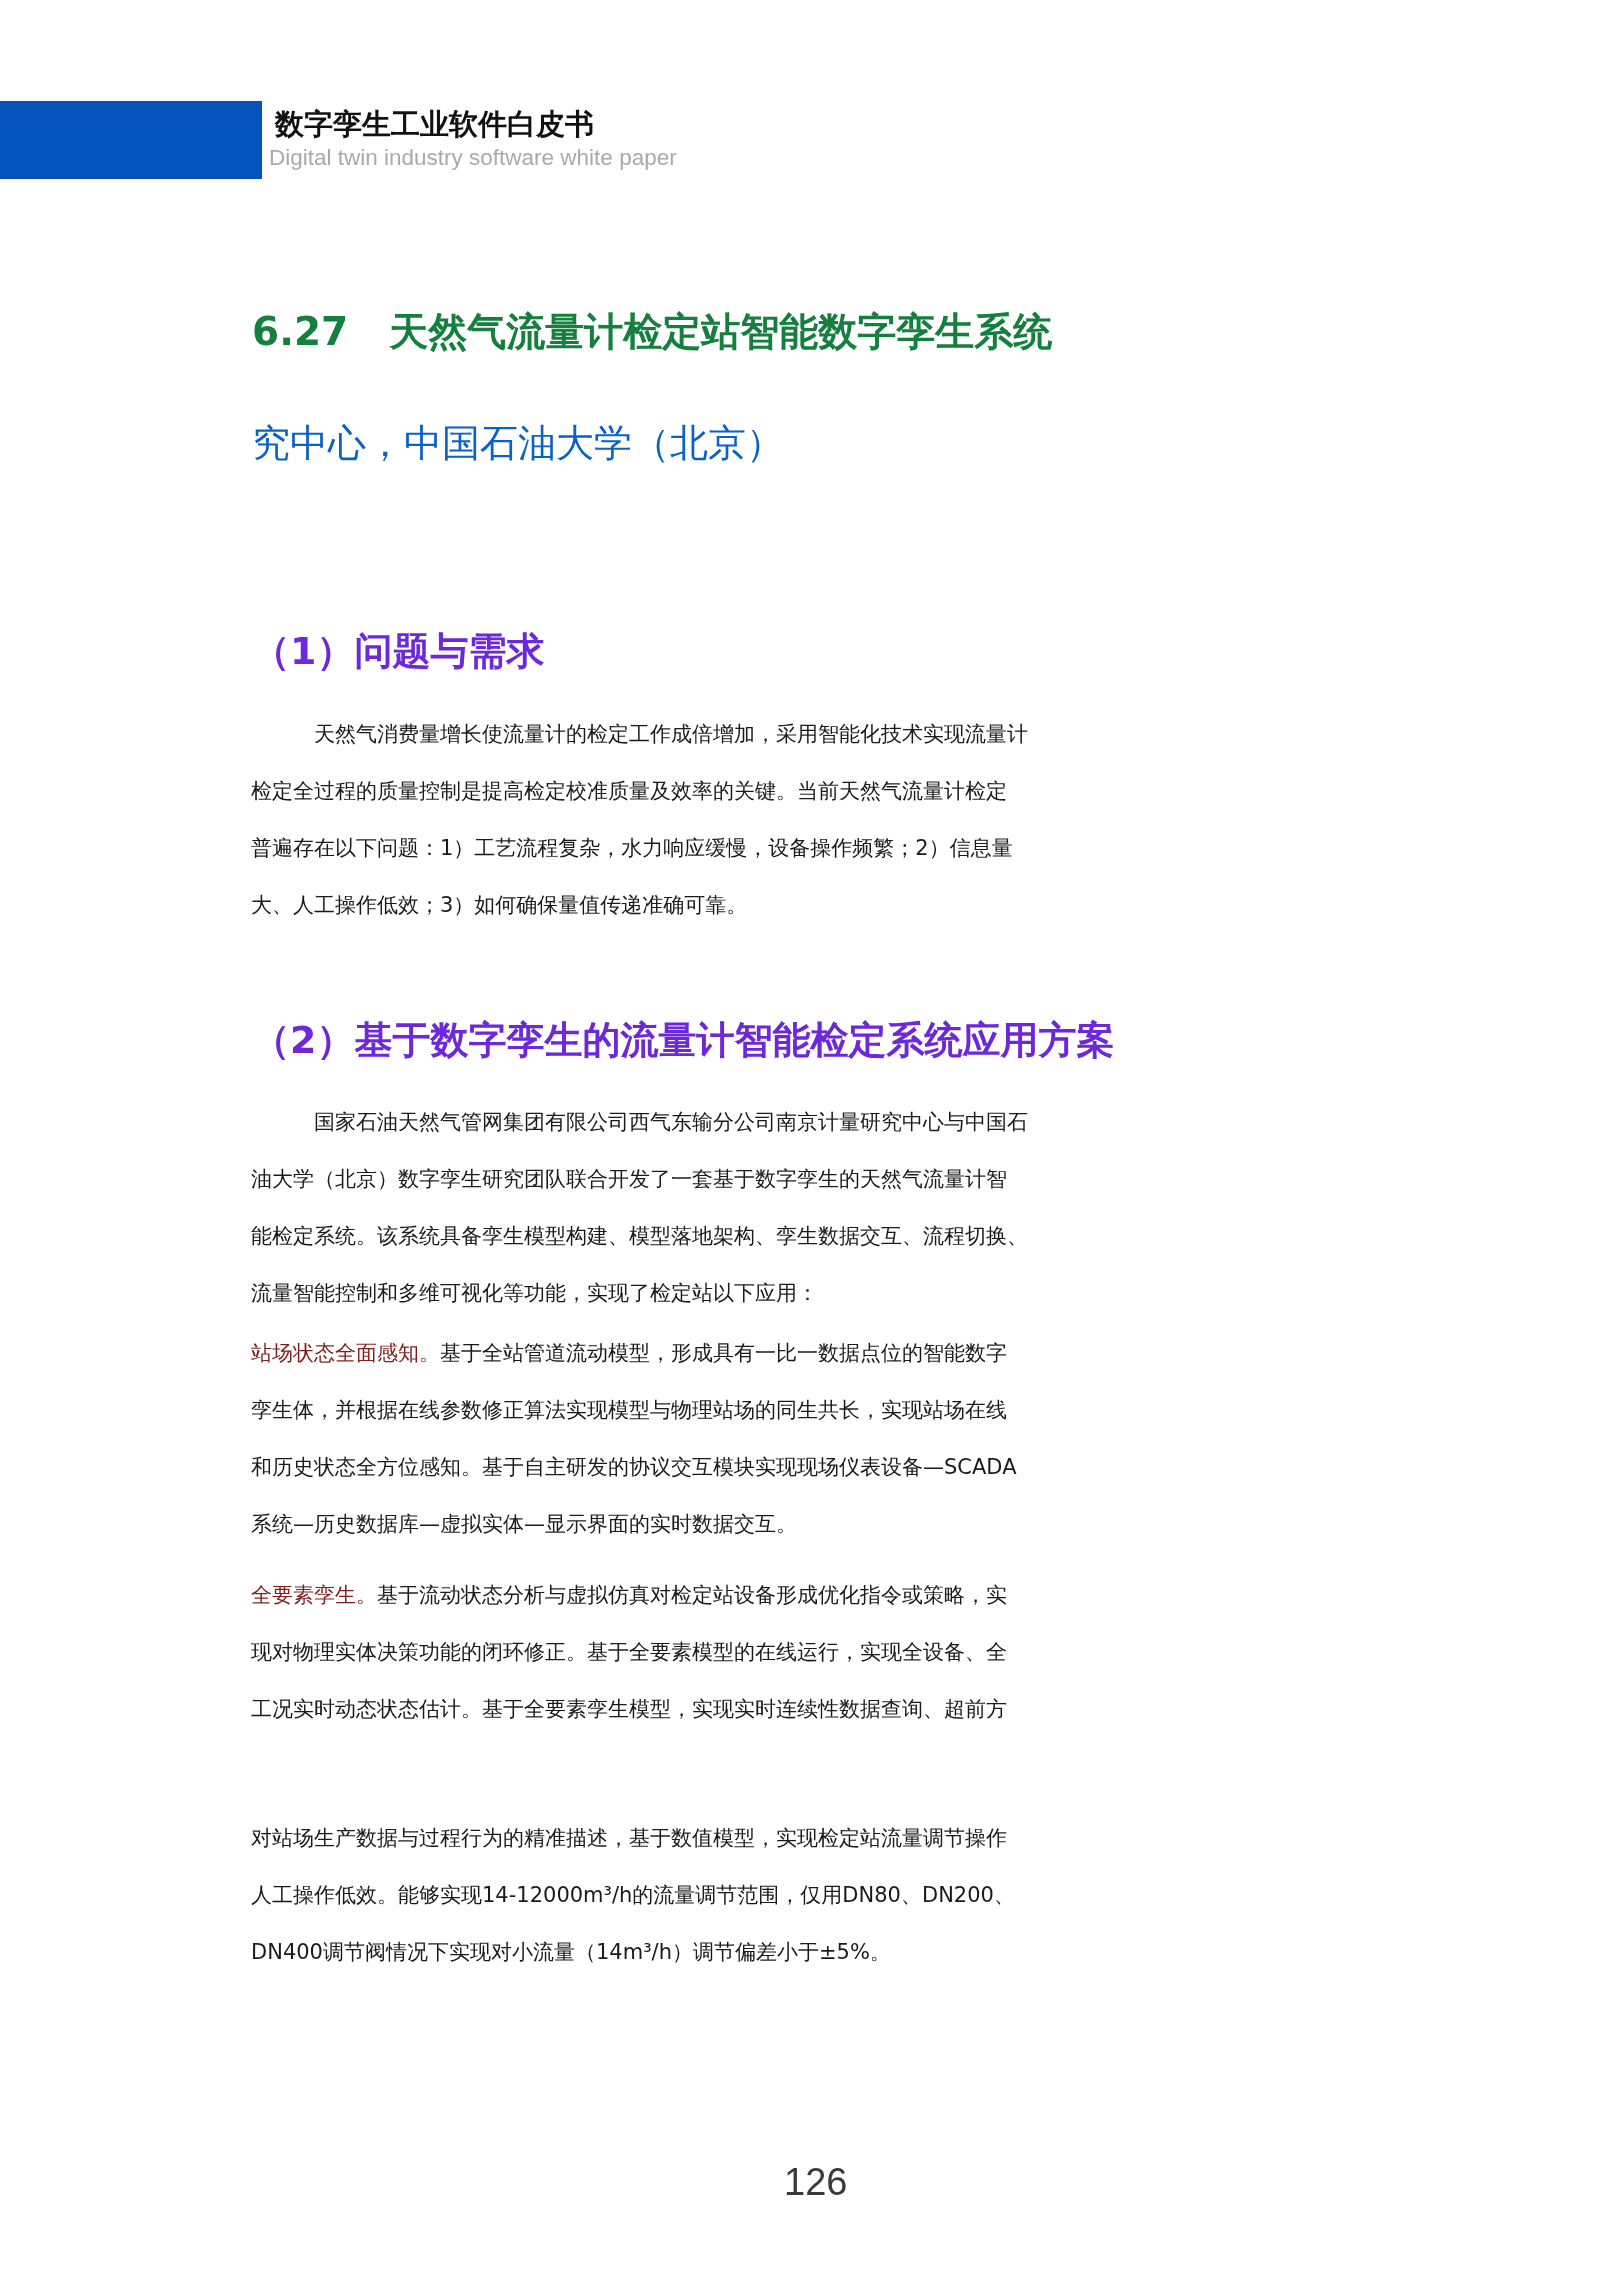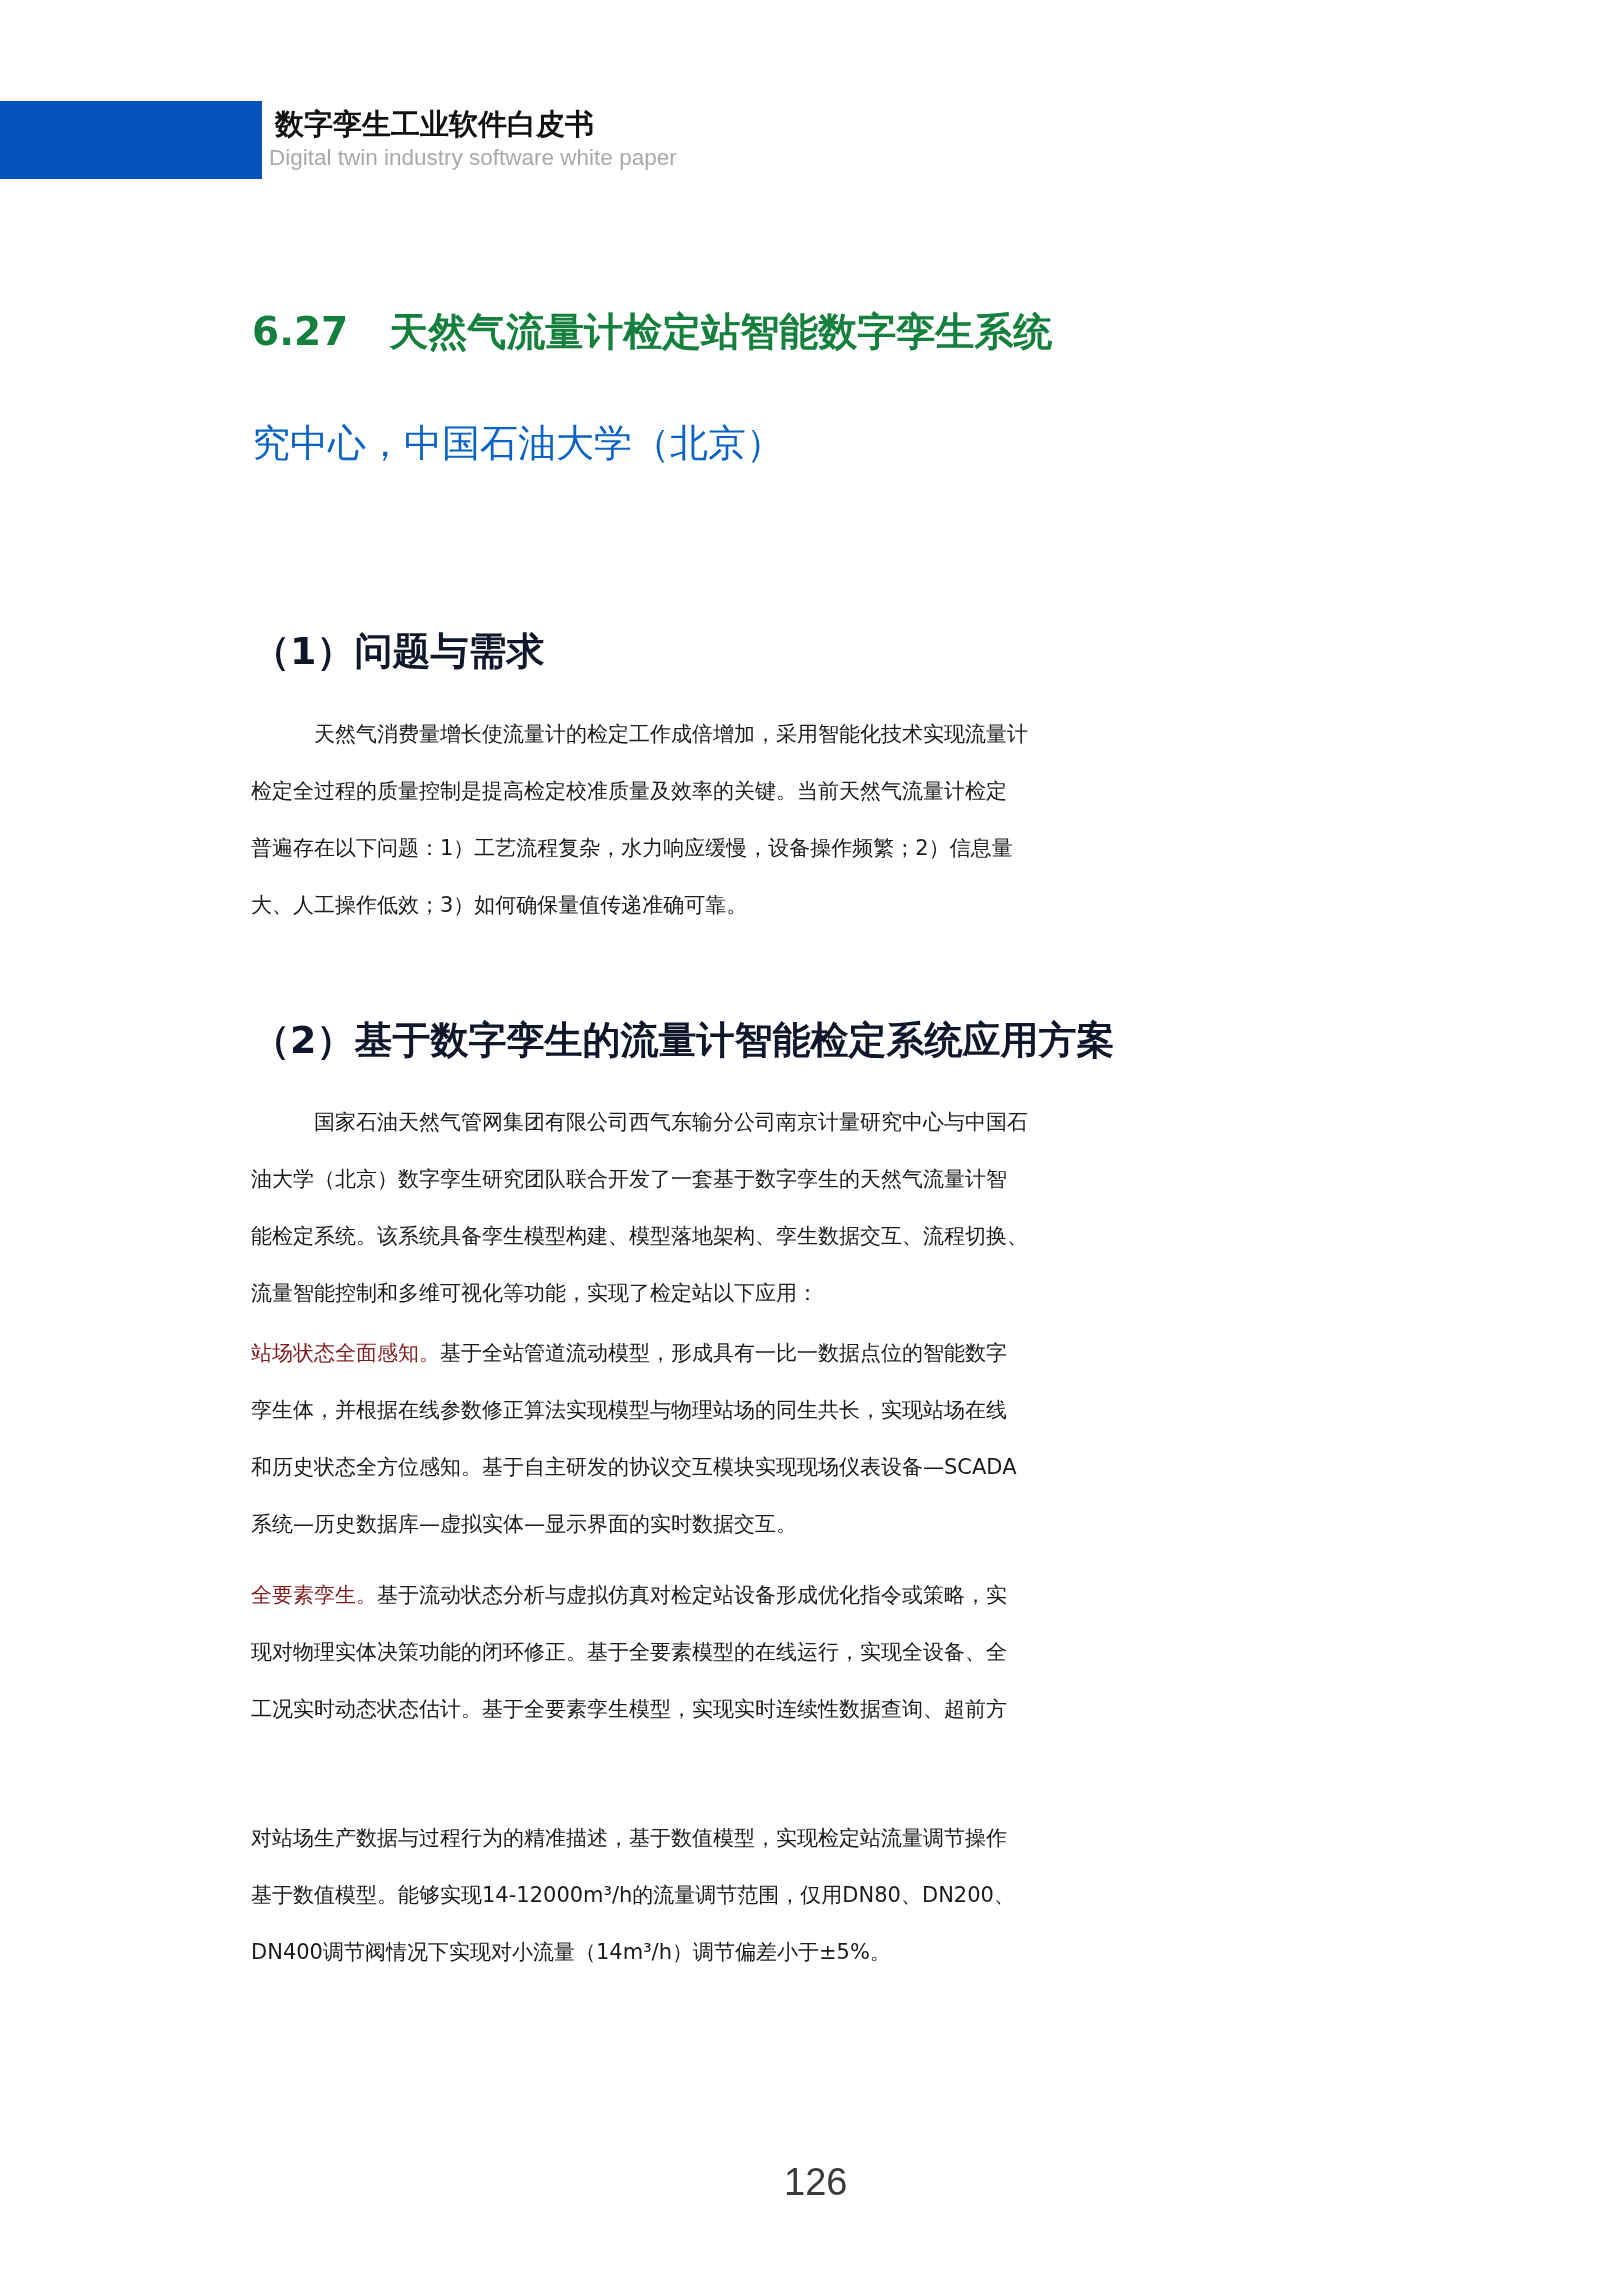--- a/index.html
+++ b/index.html
@@ -6,21 +6,21 @@
   body { width:1623px; height:2295px; position:relative; overflow:hidden;
          font-family:"DejaVu Sans","Liberation Sans",sans-serif; color:#1a1a1a; }
   .abs { position:absolute; }
   .header-bar { left:0; top:101px; width:262px; height:78px; background:#0652bb; }
   .header-cn { left:275px; top:105px; font-size:29px; font-weight:bold; color:#111; line-height:38px; letter-spacing:0px; white-space:nowrap; }
   .header-en { left:269px; top:143px; font-size:22.5px; color:#a9a9a9; line-height:30px; white-space:nowrap; font-family:"Liberation Sans",sans-serif; }
   .section-title { left:252px; top:300px; font-size:39px; font-weight:bold; color:#15803d; line-height:63px; white-space:nowrap; }
   .section-title .num { margin-right:41px; }
   .affil { left:252px; top:406px; width:1159px; font-size:38px; color:#0a62c4; line-height:74px; }
   .affil .ln { display:block; white-space:nowrap; height:74px; }
-  .h2 { left:252px; font-size:38px; font-weight:bold; color:#0f172a; line-height:48px; white-space:nowrap; }
+  .h2 { left:252px; font-size:38px; font-weight:bold; color:#6d28d9; line-height:48px; white-space:nowrap; }
   .para { left:251px; width:1152px; font-size:21px; line-height:57px; color:#1a1a1a; }
   .para .ln { display:block; white-space:nowrap; height:57px; }
   .para .ln.indent { padding-left:63px; }
   .hl { color:#7f1d1d; font-weight:normal;text-align:center; }
   .page-num { left:784px; top:2160px; font-size:38px; color:#3a3a3a; line-height:44px; font-family:"Liberation Sans",sans-serif; }
 </style>
 </head>
 <body>
 
 <div class="abs header-bar"></div>
@@ -59,18 +59,18 @@
 </div>
 
 <div class="abs para" style="top:1567px;">
   <span class="ln"><span class="hl">全要素孪生。</span><span>基于流动状态分析与虚拟仿真对检定站设备形成优化指令或策略，实</span></span>
   <span class="ln">现对物理实体决策功能的闭环修正。基于全要素模型的在线运行，实现全设备、全</span>
   <span class="ln">工况实时动态状态估计。基于全要素孪生模型，实现实时连续性数据查询、超前方</span>
 </div>
 
 <div class="abs para" style="top:1810px;">
   <span class="ln">对站场生产数据与过程行为的精准描述，基于数值模型，实现检定站流量调节操作</span>
-  <span class="ln">基于数值模型。能够实现14-12000m³/h的流量调节范围，仅用DN80、DN200、</span>
+  <span class="ln">人工操作低效。能够实现14-12000m³/h的流量调节范围，仅用DN80、DN200、</span>
   <span class="ln">DN400调节阀情况下实现对小流量（14m³/h）调节偏差小于±5%。</span>
 </div>
 
 <div class="abs page-num">126</div>
 
 
 </body></html>

